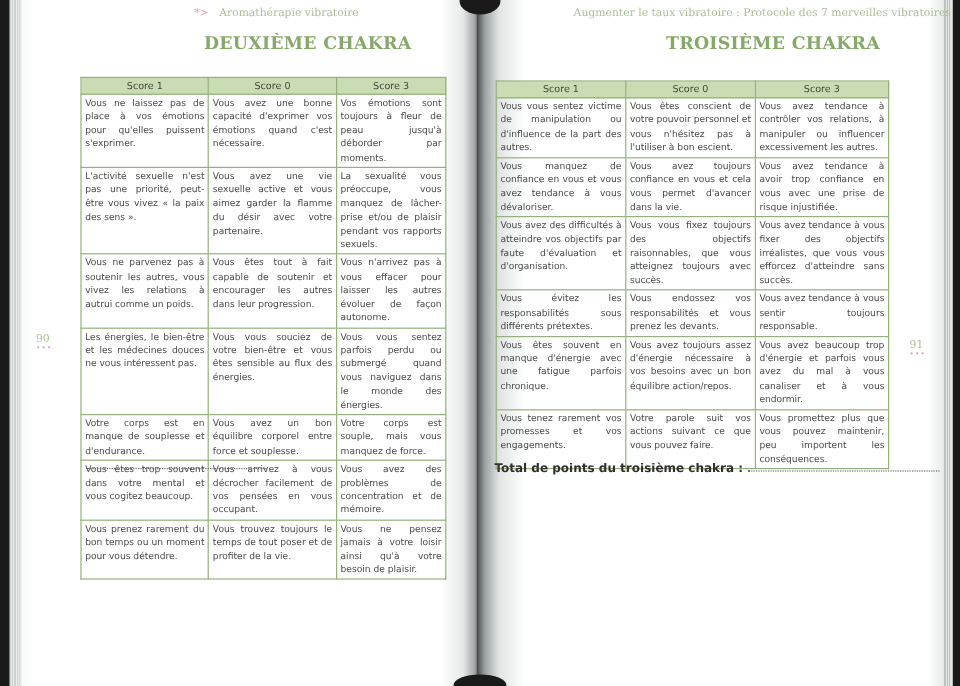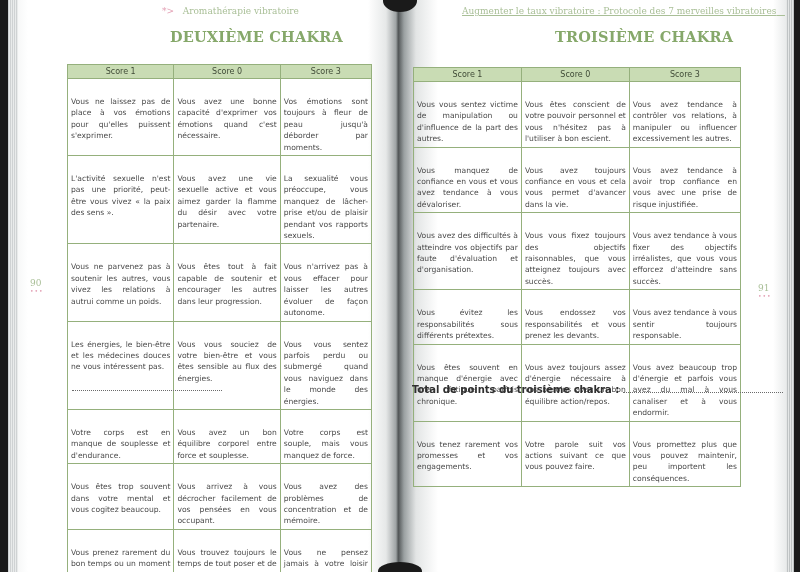--- a/index.html
+++ b/index.html
@@ -17,31 +17,31 @@
   .edge-left { position:absolute; left:0; top:0; width:10px; height:572px;
     background:repeating-linear-gradient(to right, #cfd2d3 0 1px, #e9ebeb 1px 2px); }
   .edge-right { position:absolute; right:0; top:0; width:8px; height:572px;
     background:repeating-linear-gradient(to right, #e4e6e6 0 1px, #bfc3c4 1px 2px); }
   .spine-top { position:absolute; left:383px; top:-10px; width:34px; height:22px; background:#1a1a1a; border-radius:0 0 50% 50%; }
   .spine-bot { position:absolute; left:378px; bottom:-8px; width:44px; height:18px; background:#1a1a1a; border-radius:50% 50% 0 0; }
 
   .running-head { position:absolute; top:6px; font-family:"DejaVu Serif", serif; font-size:9px; color:#a9bf97; white-space:nowrap; }
   .running-head .orn { color:#e3a0b4; font-size:9px; }
   .left .running-head { left:154px; }
-  .right .running-head { left:64px;text-decoration:underline; }
+  .right .running-head { left:80px; }
 
   .chakra-title { position:absolute; top:28px; font-family:"DejaVu Serif", serif; font-size:14.5px; font-weight:bold; color:#86a86a; letter-spacing:0.2px; }
   .left .chakra-title { left:162px; }
   .right .chakra-title { left:112px;margin-left:45px; }
 
   table.score { position:absolute; border-collapse:collapse; table-layout:fixed; font-family:"DejaVu Sans", sans-serif; font-size:7.6px; line-height:11.4px; color:#4a4a4a; }
   .left table.score { left:59px; top:64px; width:305px; }
   .right table.score { left:15px; top:67px; width:328px; }
   table.score th { background:#c9dcb4; color:#3f4a36; font-weight:normal; font-size:8px; height:13px; padding:0; border:1px solid #95b07c; text-align:center; }
-  table.score td { border:1px solid #95b07c; padding:17px 3px 2px 3px; vertical-align:top; text-align:justify; }
+  table.score td { border:1px solid #95b07c; padding:1px 3px 2px 3px; vertical-align:top; text-align:justify; }
 
   .page-num { position:absolute; font-family:"DejaVu Serif", serif; font-size:9px; color:#a9bf97; text-align:left; width:20px; }
   .page-num .dots { display:block; color:#e3a0b4; font-size:6px; line-height:6px; letter-spacing:1px; }
   .left .page-num { left:22px; top:278px; }
   .right .page-num { left:360px; top:283px; }
 
   .total { position:absolute; font-family:"DejaVu Sans", sans-serif; font-size:10px; font-weight:bold; color:#2f2f2f; white-space:nowrap; }
   .left .total { left:60px; top:382px; }
   .right .total { left:14px; top:384px; }
   .total .dotline { display:inline-block; vertical-align:baseline; border-bottom:1px dotted #6b6b6b; margin-left:4px; height:8px; }

